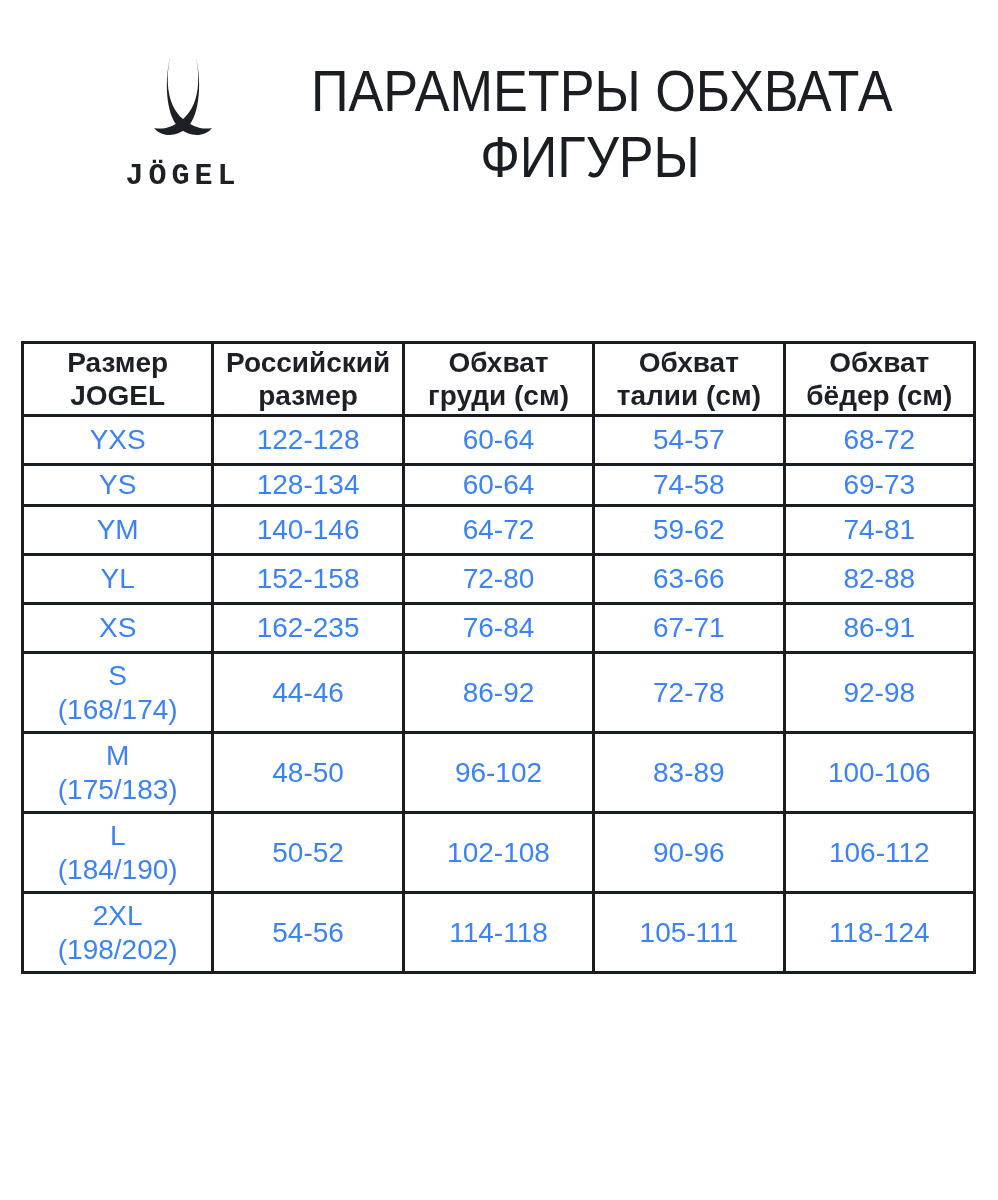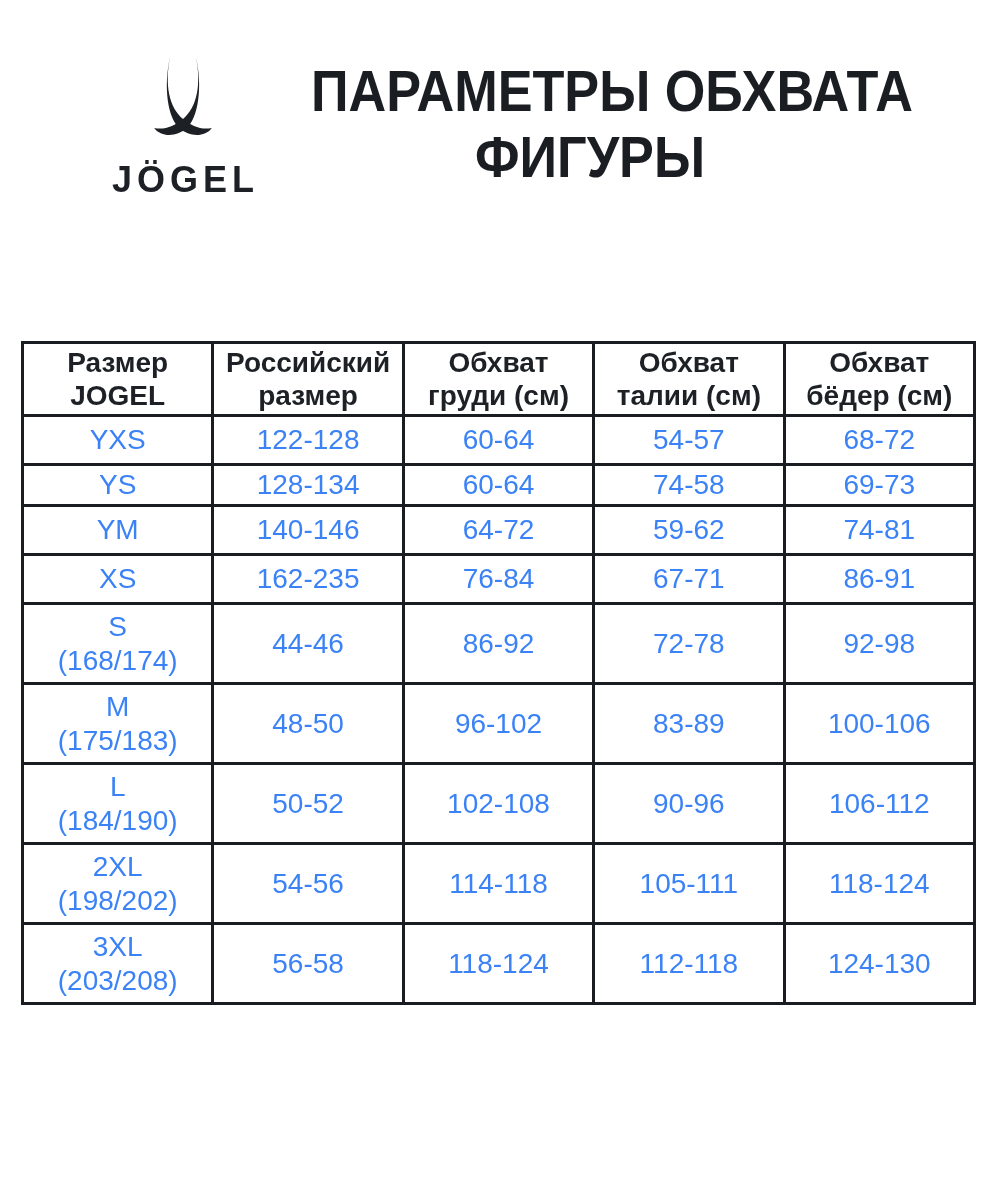--- a/index.html
+++ b/index.html
@@ -17,35 +17,36 @@
   .logo {
     position: absolute;
     left: 112px;
     top: 56px;
     width: 142px;
     text-align: center;
   }
   .logo svg { display: block; margin: 0 auto; }
   .wordmark {
     margin-top: 13px;
-    font-size: 36px;
+    font-size: 30px;
     font-weight: bold;
     letter-spacing: 5px;
     color: #1d2126;
     white-space: nowrap;
+    font-family: Liberation Mono, monospace;
   }
   
   .title {
     position: absolute;
     left: 280px;
     top: 58px;
     width: 620px;
     text-align: center;
     font-size: 58px;
-    font-weight: bold;
+    font-weight: normal;
     color: #1a1e23;
   }
   .title-line {
     display: block;
     line-height: 66px;
     transform: scaleX(0.9);
     transform-origin: 50% 50%;
     white-space: nowrap;
   }
   
@@ -177,20 +178,37 @@
           </td>
           <td>
             <div>59-62</div>
           </td>
           <td>
             <div>74-81</div>
           </td>
         </tr>
         <tr style="height: 49px;">
           <td>
+            <div>YL</div>
+          </td>
+          <td>
+            <div>152-158</div>
+          </td>
+          <td>
+            <div>72-80</div>
+          </td>
+          <td>
+            <div>63-66</div>
+          </td>
+          <td>
+            <div>82-88</div>
+          </td>
+        </tr>
+        <tr style="height: 49px;">
+          <td>
             <div>XS</div>
           </td>
           <td>
             <div>162-235</div>
           </td>
           <td>
             <div>76-84</div>
           </td>
           <td>
             <div>67-71</div>
@@ -264,34 +282,16 @@
           <td>
             <div>114-118</div>
           </td>
           <td>
             <div>105-111</div>
           </td>
           <td>
             <div>118-124</div>
           </td>
         </tr>
-        <tr style="height: 80px;">
-          <td>
-            <div>3XL</div>
-            <div>(203/208)</div>
-          </td>
-          <td>
-            <div>56-58</div>
-          </td>
-          <td>
-            <div>118-124</div>
-          </td>
-          <td>
-            <div>112-118</div>
-          </td>
-          <td>
-            <div>124-130</div>
-          </td>
-        </tr>
       </tbody>
   </table>
 
 </div>
 
 </body></html>

